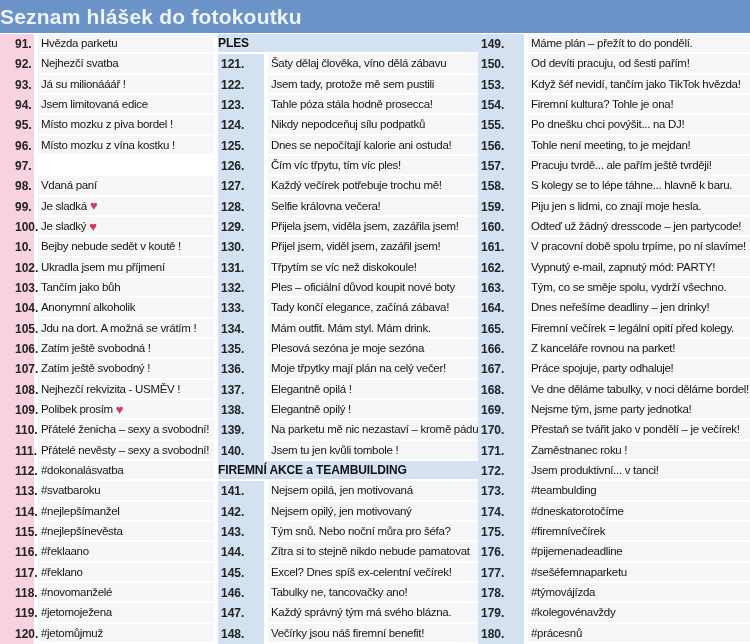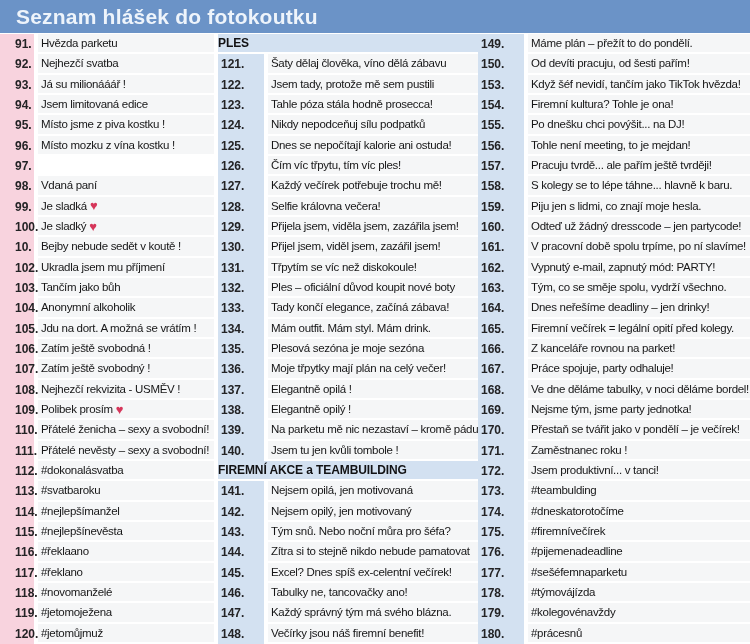--- a/index.html
+++ b/index.html
@@ -1,18 +1,18 @@
 <!DOCTYPE html>
 <html style="--c-titlebar: #6b93c7; --c-pink: #f8d3de; --c-blue: #d3e1f1; --c-rowbg: #f5f6f7; --c-heart: #d6365a;"><head>
 <meta charset="utf-8">
 <style>
   html,body{margin:0;padding:0;background:#ffffff;}
   body{width:750px;height:644px;overflow:hidden;font-family:"Liberation Sans",sans-serif;}
 
-  .titlebar{height:33px;display:flex;align-items:center;padding-left:16px;box-sizing:border-box;background:var(--c-titlebar,#6b93c7);}
+  .titlebar{height:33px;display:flex;align-items:center;padding-left:0;box-sizing:border-box;background:var(--c-titlebar,#6b93c7);}
   .title{color:#eef4fb;font-size:21px;font-weight:bold;letter-spacing:.2px;}
 
   #board{display:grid;grid-template-columns:214px 256px 272px;column-gap:4px;height:610px;margin-top:1px;}
   .col{display:grid;grid-template-rows:repeat(30,1fr);min-height:0;}
 
   .row{display:flex;min-height:0;}
   .num{flex:none;display:flex;align-items:center;padding-left:3px;box-sizing:border-box;
        font-weight:bold;font-size:12px;color:#232325;}
   .col.pink .num{width:34px;background:var(--c-pink,#f8d3de);padding-left:15px;}
   .col.blue .num{width:46px;background:var(--c-blue,#d3e1f1);}
@@ -44,21 +44,21 @@
       <div class="row">
         <span class="num">93.</span>
         <span class="txt">Já su milionááář !</span>
       </div>
       <div class="row">
         <span class="num">94.</span>
         <span class="txt">Jsem limitovaná edice</span>
       </div>
       <div class="row">
         <span class="num">95.</span>
-        <span class="txt">Místo jsme z piva kostku !</span>
+        <span class="txt">Místo mozku z piva bordel !</span>
       </div>
       <div class="row">
         <span class="num">96.</span>
         <span class="txt">Místo mozku z vína kostku !</span>
       </div>
       <div class="row">
         <span class="num">97.</span>
       </div>
       <div class="row">
         <span class="num">98.</span>

